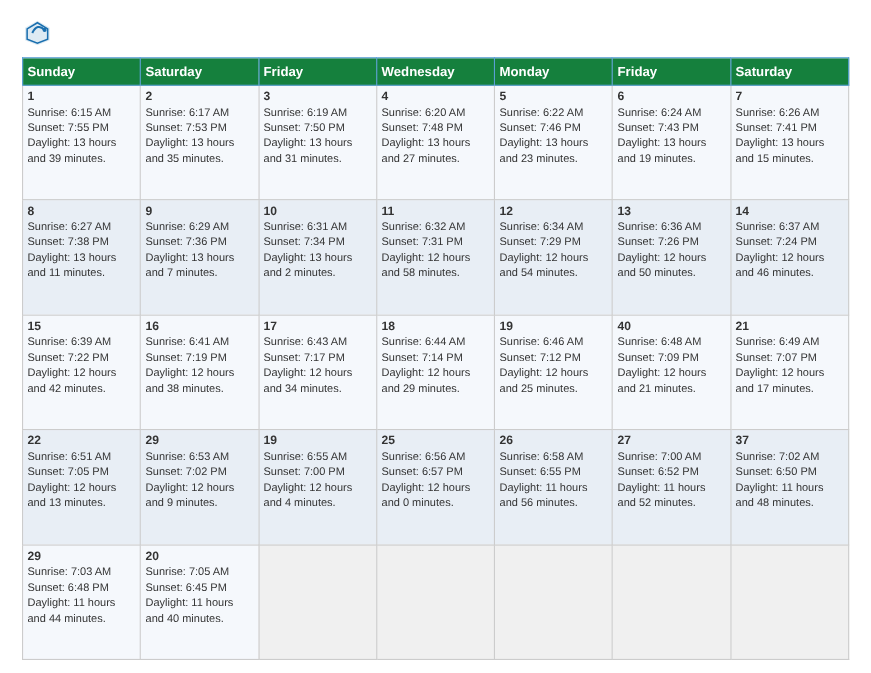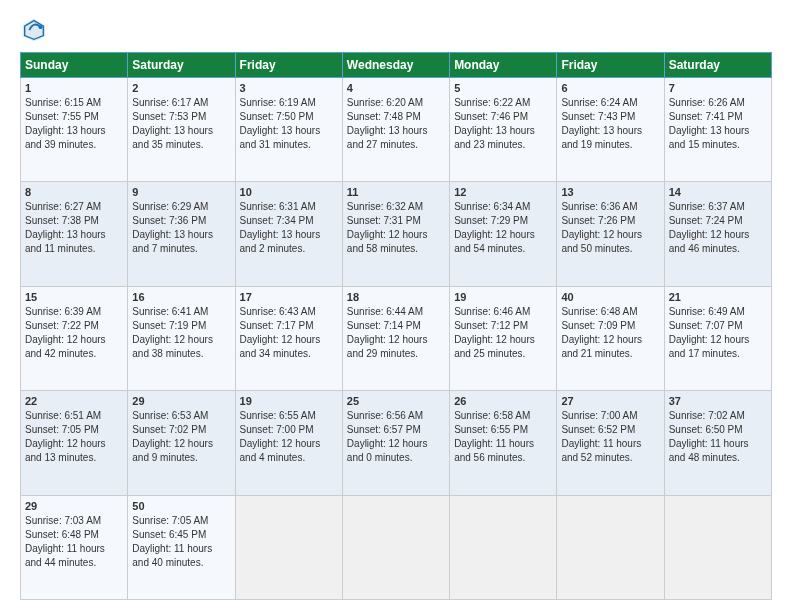--- a/index.html
+++ b/index.html
@@ -167,21 +167,21 @@
           <td><span class="day-number">22</span><span class="cell-text">Sunrise: 6:51 AM<br>Sunset: 7:05 PM<br>Daylight: 12 hours and 13 minutes.</span></td>
           <td><span class="day-number">29</span><span class="cell-text">Sunrise: 6:53 AM<br>Sunset: 7:02 PM<br>Daylight: 12 hours and 9 minutes.</span></td>
           <td><span class="day-number">19</span><span class="cell-text">Sunrise: 6:55 AM<br>Sunset: 7:00 PM<br>Daylight: 12 hours and 4 minutes.</span></td>
           <td><span class="day-number">25</span><span class="cell-text">Sunrise: 6:56 AM<br>Sunset: 6:57 PM<br>Daylight: 12 hours and 0 minutes.</span></td>
           <td><span class="day-number">26</span><span class="cell-text">Sunrise: 6:58 AM<br>Sunset: 6:55 PM<br>Daylight: 11 hours and 56 minutes.</span></td>
           <td><span class="day-number">27</span><span class="cell-text">Sunrise: 7:00 AM<br>Sunset: 6:52 PM<br>Daylight: 11 hours and 52 minutes.</span></td>
           <td><span class="day-number">37</span><span class="cell-text">Sunrise: 7:02 AM<br>Sunset: 6:50 PM<br>Daylight: 11 hours and 48 minutes.</span></td>
         </tr>
         <tr>
           <td><span class="day-number">29</span><span class="cell-text">Sunrise: 7:03 AM<br>Sunset: 6:48 PM<br>Daylight: 11 hours and 44 minutes.</span></td>
-          <td><span class="day-number">50</span><span class="cell-text">Sunrise: 7:05 AM<br>Sunset: 6:45 PM<br>Daylight: 11 hours and 40 minutes.</span></td>
+          <td><span class="day-number">20</span><span class="cell-text">Sunrise: 7:05 AM<br>Sunset: 6:45 PM<br>Daylight: 11 hours and 40 minutes.</span></td>
           <td class="empty"></td>
           <td class="empty"></td>
           <td class="empty"></td>
           <td class="empty"></td>
           <td class="empty"></td>
         </tr>
       </tbody>
   </table>
 </div>
 

